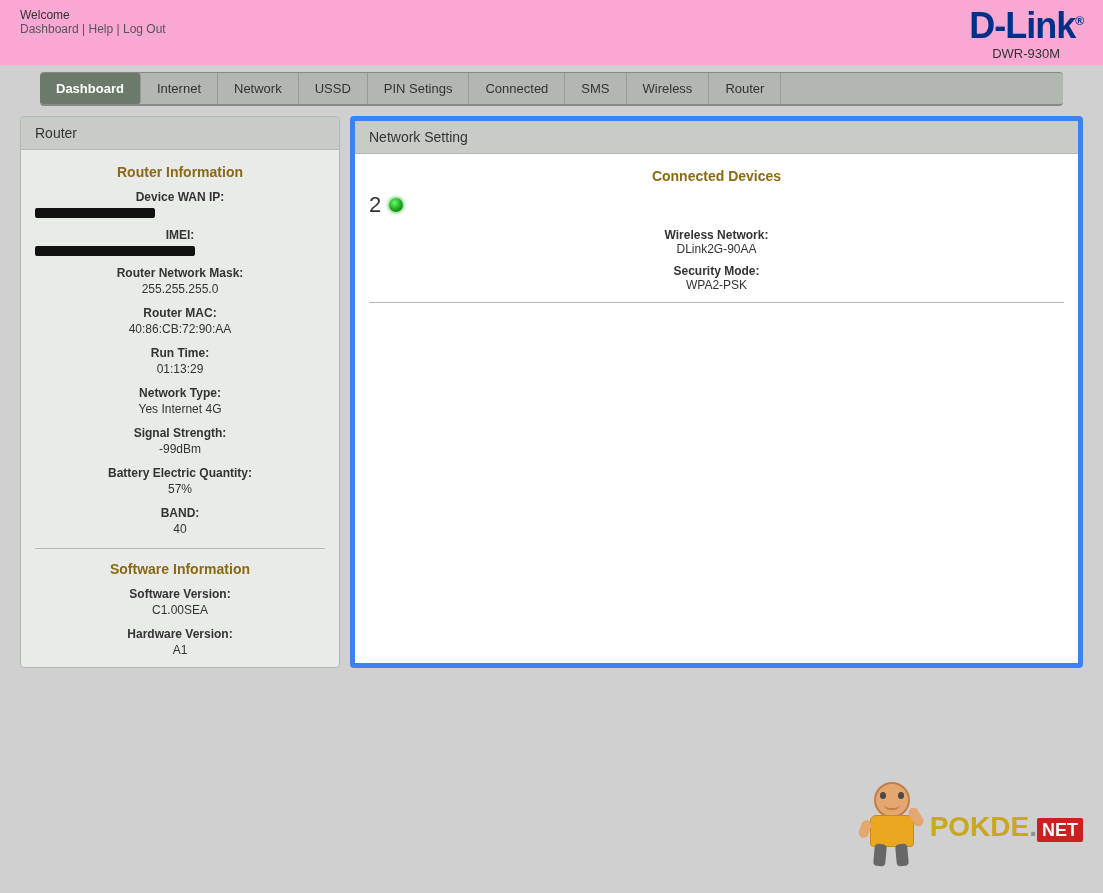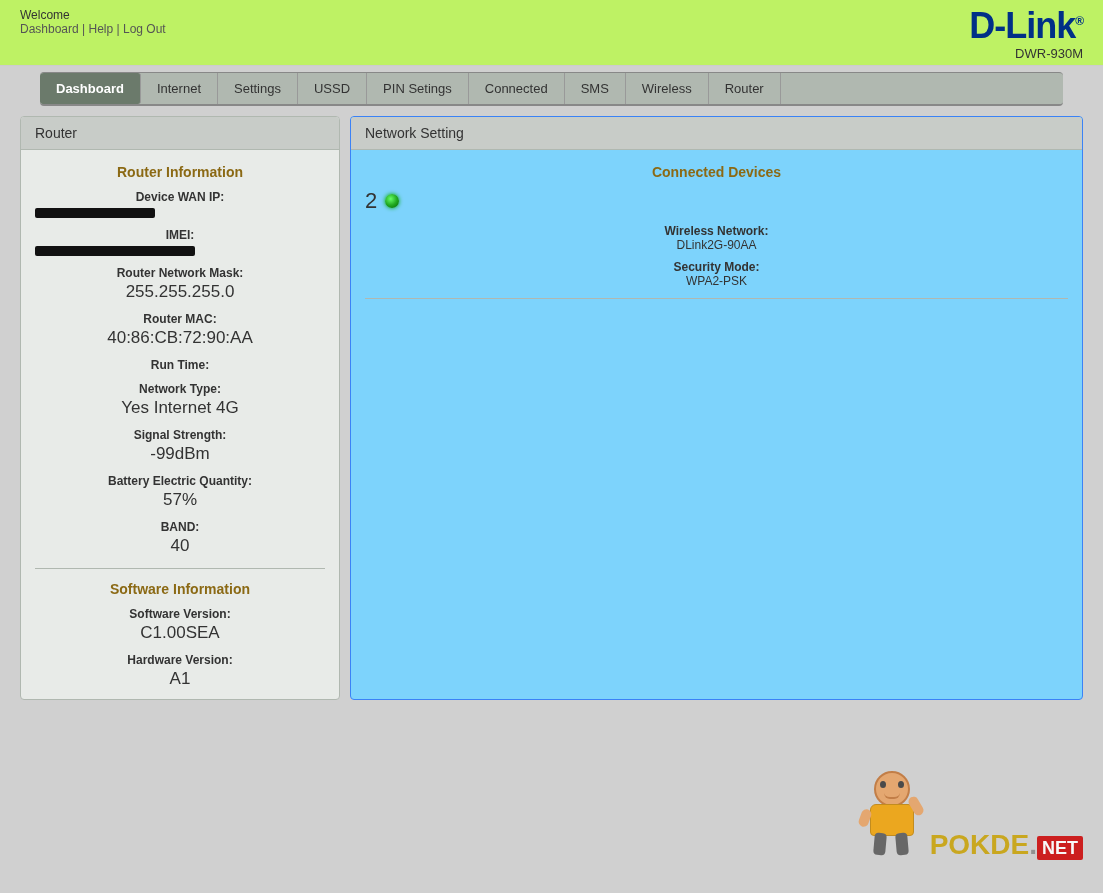--- a/index.html
+++ b/index.html
@@ -6,35 +6,35 @@
     body {
       font-family: Arial, sans-serif;
       font-size: 13px;
       background: #d0d0d0;
       width: 1103px;
       min-height: 893px;
       color: #333;
     }
     
     #header {
-      background: #bef264;
+      background: #f9a8d4;
       padding: 8px 20px 4px 20px;
       display: flex;
       justify-content: space-between;
       align-items: flex-start;
       border-bottom: 1px solid #ccc;
     }
     #header-left { font-size: 12px; color: #333; }
     #header-left .welcome { font-weight: normal; }
     #header-left .links { color: #555; }
     #header-left .links a { color: #555; text-decoration: none; }
     #dlink-logo {
       display: flex;
       flex-direction: column;
-      align-items: flex-end;
+      align-items: center;
     }
     #dlink-brand {
       font-size: 36px;
       font-weight: bold;
       color: #003087;
       font-family: Arial, sans-serif;
       line-height: 1;
       letter-spacing: -1px;
     }
     #dlink-brand sup {
@@ -102,41 +102,41 @@
       margin-top: 4px;
     }
     .info-label {
       font-weight: bold;
       color: #333;
       margin-top: 10px;
       font-size: 12px;
     }
     .info-value {
       color: #333;
-      font-size: 17px;
+      font-size: 12px;
       margin-top: 2px;
     }
     .redacted-bar {
       height: 10px;
       background: #111;
       border-radius: 2px;
       margin-top: 4px;
     }
     .redacted-short { width: 120px; }
     .redacted-long { width: 160px; }
     .divider {
       border: none;
       border-top: 1px solid #b0b8b0;
       margin: 12px 0;
     }
     
     #right-panel {
       flex: 1;
-      background: #7dd3fc;
-      border: 1px solid #3b82f6;
+      background: #ffffff;
+      border: 5px solid #3b82f6;
       border-radius: 4px;
       overflow: hidden;
     }
     .connected-count {
       display: flex;
       align-items: center;
       gap: 8px;
       font-size: 22px;
       margin-bottom: 10px;
     }
@@ -156,24 +156,24 @@
     }
     .wireless-value {
       font-size: 12px;
       color: #333;
       margin-top: 0;
       margin-bottom: 8px;
     }
     
     #pokde-area {
       position: fixed;
-      bottom: 32px;
+      bottom: 21px;
       right: 20px;
       display: flex;
-      align-items: flex-end;
+      align-items: center;
       opacity: 0.85;
     }
     
     #character {
       width: 60px;
       height: 80px;
       position: relative;
       margin-right: 6px;
     }
     hr.section-divider {
@@ -201,21 +201,21 @@
       <span>D-Link</span><sup>®</sup>
     </div>
     <div id="model-name">DWR-930M</div>
   </div>
 </div>
 
 <div style="margin: 6px 20px;">
   <div id="nav">
     <div class="nav-item active">Dashboard</div>
     <div class="nav-item">Internet</div>
-    <div class="nav-item">Settings</div>
+    <div class="nav-item">Network</div>
     <div class="nav-item">USSD</div>
     <div class="nav-item">PIN Setings</div>
     <div class="nav-item">Connected</div>
     <div class="nav-item">SMS</div>
     <div class="nav-item">Wireless</div>
     <div class="nav-item">Router</div>
   </div>
 </div>
 
 <div id="main">
@@ -232,20 +232,21 @@
       <div class="info-label">IMEI:</div>
       <div class="redacted-bar redacted-long"></div>
 
       <div class="info-label">Router Network Mask:</div>
       <div class="info-value">255.255.255.0</div>
 
       <div class="info-label">Router MAC:</div>
       <div class="info-value">40:86:CB:72:90:AA</div>
 
       <div class="info-label">Run Time:</div>
+      <div class="info-value">01:13:29</div>
 
       <div class="info-label">Network Type:</div>
       <div class="info-value">Yes Internet 4G</div>
 
       <div class="info-label">Signal Strength:</div>
       <div class="info-value">-99dBm</div>
 
       <div class="info-label">Battery Electric Quantity:</div>
       <div class="info-value">57%</div>
 

